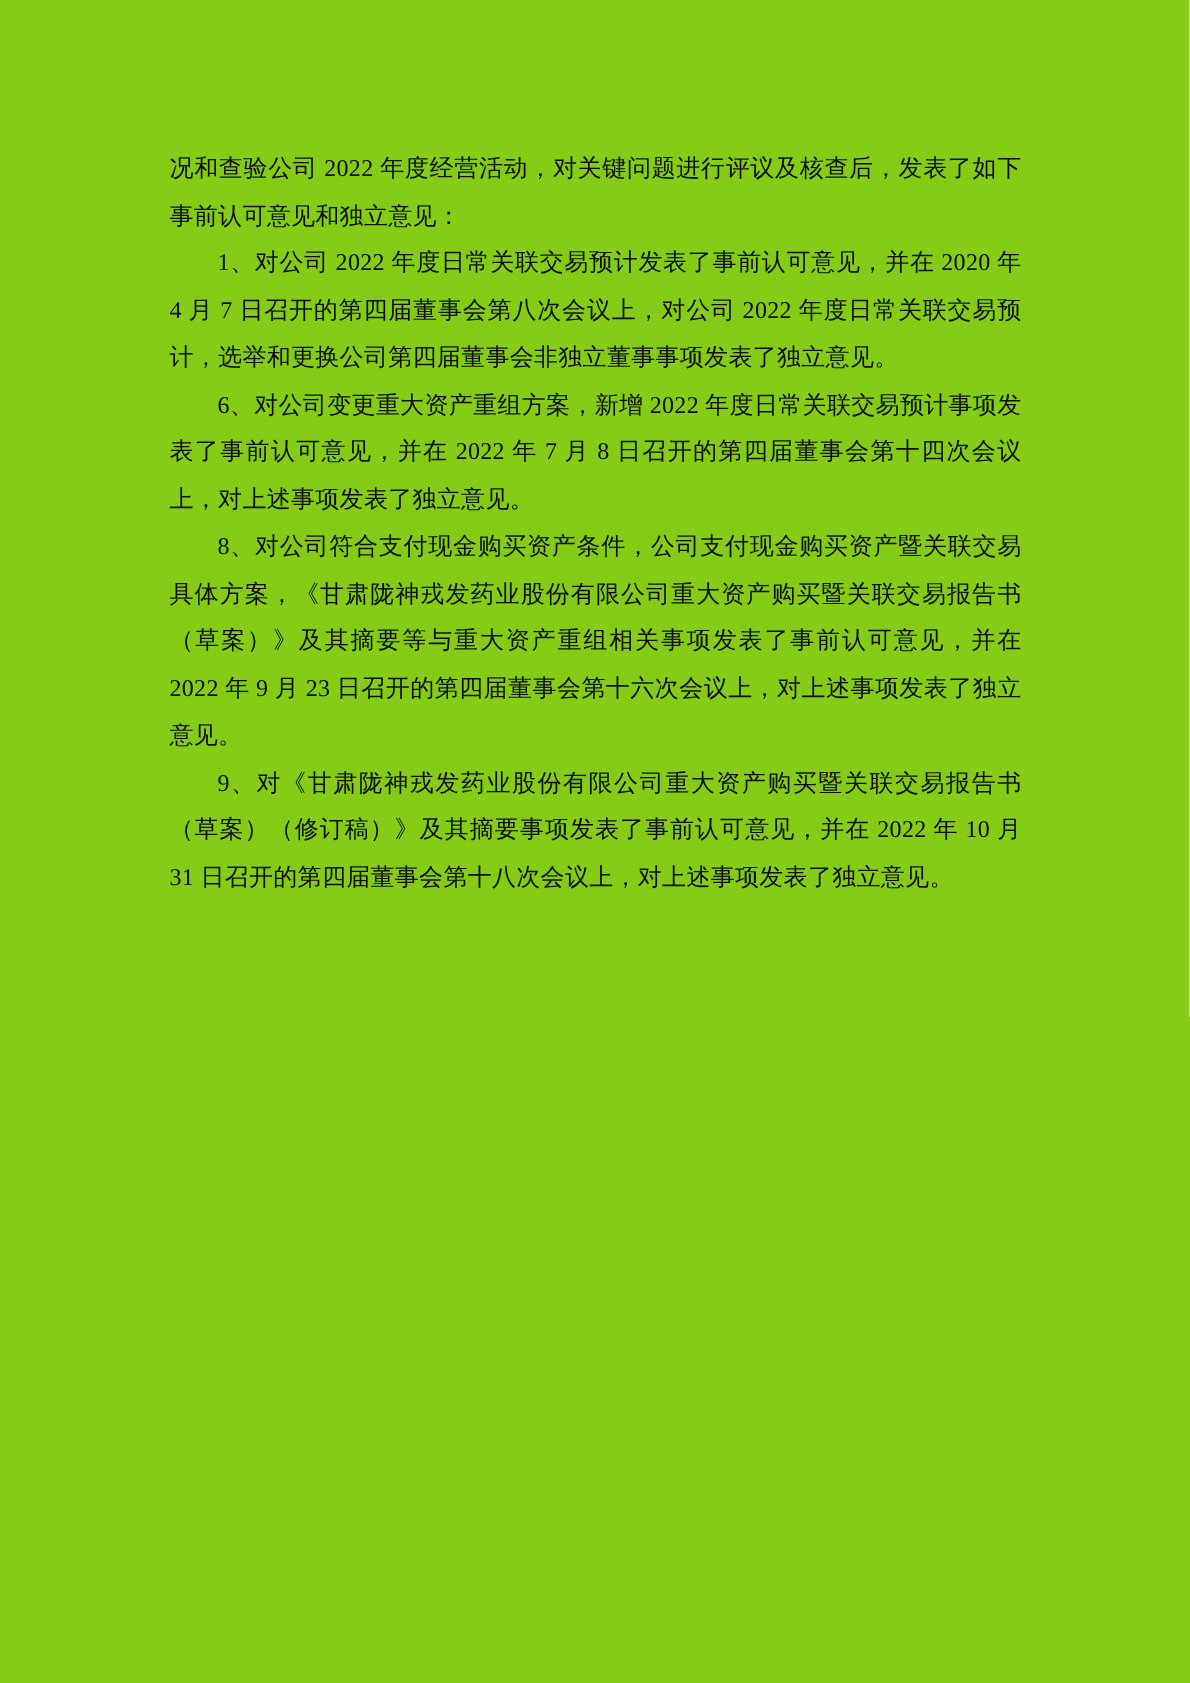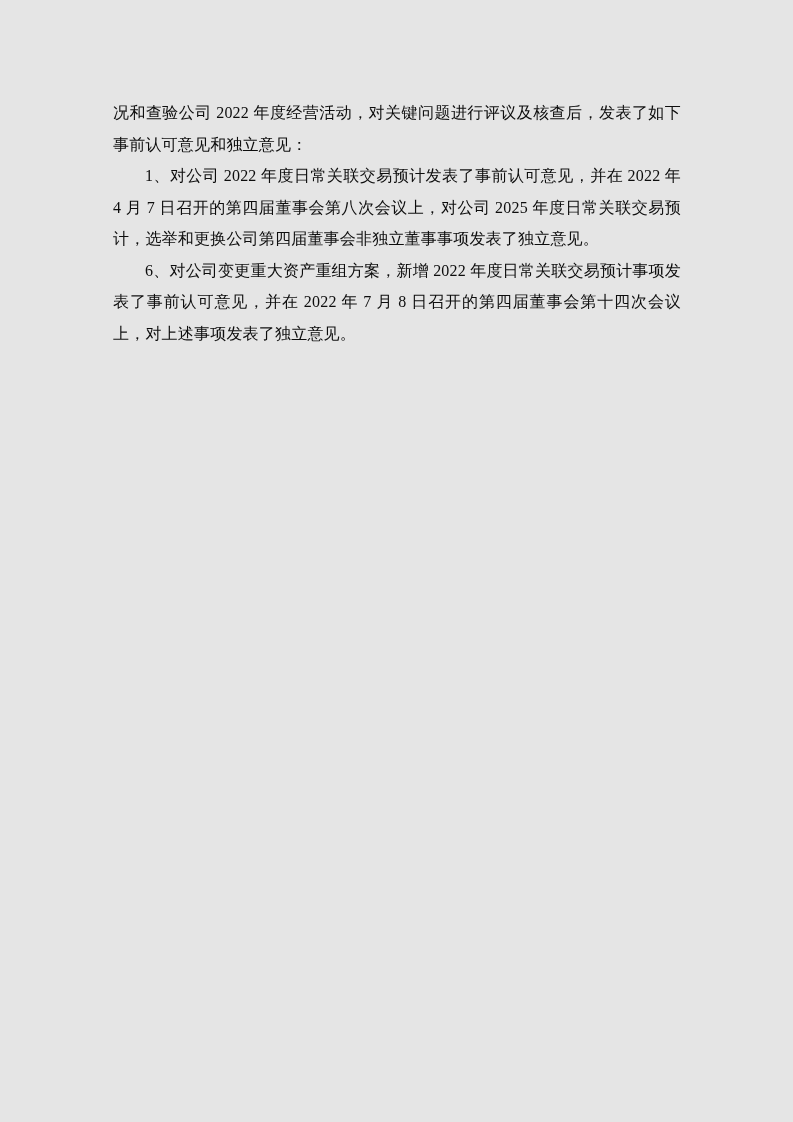--- a/index.html
+++ b/index.html
@@ -4,21 +4,21 @@
 <style>
   html, body {
     margin: 0;
     padding: 0;
     background: #ffffff;
   }
   .page {
     position: relative;
     width: 793px;
     height: 1122px;
-    background: #e5e5e5;
+    background: #84cc16;
     overflow: hidden;
     font-family: "Liberation Serif", "DejaVu Serif", serif;
   }
   .content {
     position: absolute;
     left: 113px;
     top: 97px;
     width: 568px;
     font-size: 16px;
     line-height: 31.5px;
@@ -33,16 +33,18 @@
   .content p.indent {
     text-indent: 32px;
   }
 </style>
 </head>
 <body>
 
 <div class="page">
   <div class="content">
     <p>况和查验公司 2022 年度经营活动，对关键问题进行评议及核查后，发表了如下事前认可意见和独立意见：</p>
-    <p class="indent">1、对公司 2022 年度日常关联交易预计发表了事前认可意见，并在 2022 年 4 月 7 日召开的第四届董事会第八次会议上，对公司 2025 年度日常关联交易预计，选举和更换公司第四届董事会非独立董事事项发表了独立意见。</p>
+    <p class="indent">1、对公司 2022 年度日常关联交易预计发表了事前认可意见，并在 2020 年 4 月 7 日召开的第四届董事会第八次会议上，对公司 2022 年度日常关联交易预计，选举和更换公司第四届董事会非独立董事事项发表了独立意见。</p>
     <p class="indent">6、对公司变更重大资产重组方案，新增 2022 年度日常关联交易预计事项发表了事前认可意见，并在 2022 年 7 月 8 日召开的第四届董事会第十四次会议上，对上述事项发表了独立意见。</p>
+    <p class="indent">8、对公司符合支付现金购买资产条件，公司支付现金购买资产暨关联交易具体方案，《甘肃陇神戎发药业股份有限公司重大资产购买暨关联交易报告书（草案）》及其摘要等与重大资产重组相关事项发表了事前认可意见，并在 2022 年 9 月 23 日召开的第四届董事会第十六次会议上，对上述事项发表了独立意见。</p>
+    <p class="indent">9、对《甘肃陇神戎发药业股份有限公司重大资产购买暨关联交易报告书（草案）（修订稿）》及其摘要事项发表了事前认可意见，并在 2022 年 10 月 31 日召开的第四届董事会第十八次会议上，对上述事项发表了独立意见。</p>
   </div>
 </div>
 
 </body></html>

